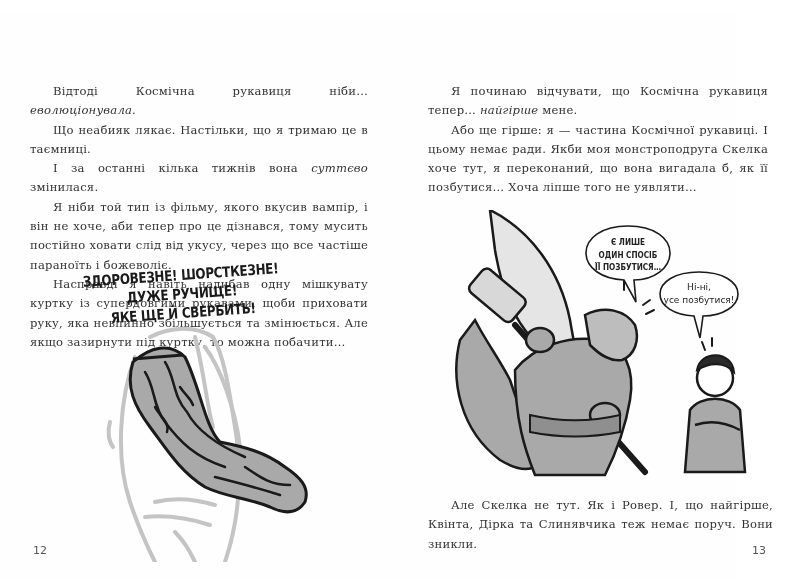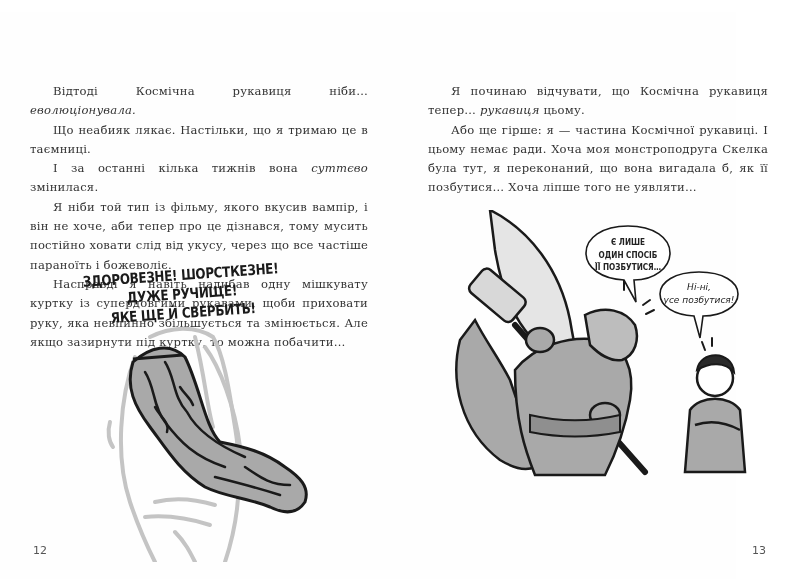--- a/index.html
+++ b/index.html
@@ -37,21 +37,21 @@
       letter-spacing: -0.3px;
     }
     .bubble {
       position: absolute;
       text-align: center;
       font-family: "DejaVu Sans", sans-serif;
       color: #222;
     }
     .bubble .b-text { position: absolute; left: 0; right: 0; }
     .b1 .b-text { top: 12px; font-weight: bold; font-size: 8.6px; line-height: 12.5px; transform: scaleX(0.85); }
-    .b2 .b-text { top: 11px; font-size: 9px; line-height: 13px; font-style: italic; }
+    .b2 .b-text { top: 11px; font-size: 9px; line-height: 13px; }
   </style>
 </head>
 <body>
 
 <div class="spread">
 
   <div class="page left">
     <div class="text">
       <p class="para">
         <span>Відтоді Космічна рукавиця ніби… </span><em>еволюціонувала.</em>
@@ -102,24 +102,24 @@
 
       <path d="M38 42 L88 38" stroke="#1a1a1a" stroke-width="3" fill="none"></path>
     </svg>
 
     <div class="pageno">12</div>
   </div>
 
   <div class="page right">
     <div class="text top">
       <p class="para">
-        <span>Я починаю відчувати, що Космічна рукавиця тепер… </span><em>рукавиця</em><span> цьому.</span>
+        <span>Я починаю відчувати, що Космічна рукавиця тепер… </span><em>найгірше</em><span> мене.</span>
       </p>
       <p class="para">
-        <span>Або ще гірше: я — частина Космічної рукавиці. І цьому немає ради. Хоча моя монстроподруга Скелка була тут, я переконаний, що вона вигадала б, як її позбутися… Хоча ліпше того не уявляти…</span>
+        <span>Або ще гірше: я — частина Космічної рукавиці. І цьому немає ради. Якби моя монстроподруга Скелка хоче тут, я переконаний, що вона вигадала б, як її позбутися… Хоча ліпше того не уявляти…</span>
       </p>
     </div>
 
     <svg style="position:absolute; left:40px; top:198px;" width="340" height="270" viewBox="0 0 340 270">
 
       <path d="M20 130 C10 170 20 220 60 250 C80 262 95 262 100 250 C90 230 80 200 70 170 C60 150 45 130 35 110 Z" fill="#a9a9a9" stroke="#1a1a1a" stroke-width="2.5"></path>
 
       <path d="M50 0 C90 20 120 60 130 110 C135 140 140 160 145 185 C120 160 100 140 85 120 C70 100 60 70 55 40 Z" fill="#e5e5e5" stroke="#1a1a1a" stroke-width="2.5"></path>
 
       <rect x="30" y="70" width="55" height="30" rx="6" transform="rotate(40 57 85)" fill="#d8d8d8" stroke="#1a1a1a" stroke-width="2.5"></rect>
@@ -164,16 +164,21 @@
     <div class="bubble b2" style="left:258px; top:258px; width:82px; height:48px;">
       <svg style="position:absolute; left:0; top:0;" width="82" height="70" viewBox="0 0 82 70">
         <path d="M41 2 C65 2 80 12 80 24 C80 36 65 46 45 46 L42 68 L36 46 C16 45 2 36 2 24 C2 12 17 2 41 2 Z" fill="#ffffff" stroke="#1a1a1a" stroke-width="1.6"></path>
       </svg>
       <div class="b-text">
         <div>Ні-ні,</div>
         <div>усе позбутися!</div>
       </div>
     </div>
 
+    <div class="text bottom">
+      <p class="para">
+        <span>Але Скелка не тут. Як і Ровер. І, що найгірше, Квінта, Дірка та Слинявчика теж немає поруч. Вони зникли.</span>
+      </p>
+    </div>
 
     <div class="pageno">13</div>
   </div>
 </div>
 
 </body></html>

